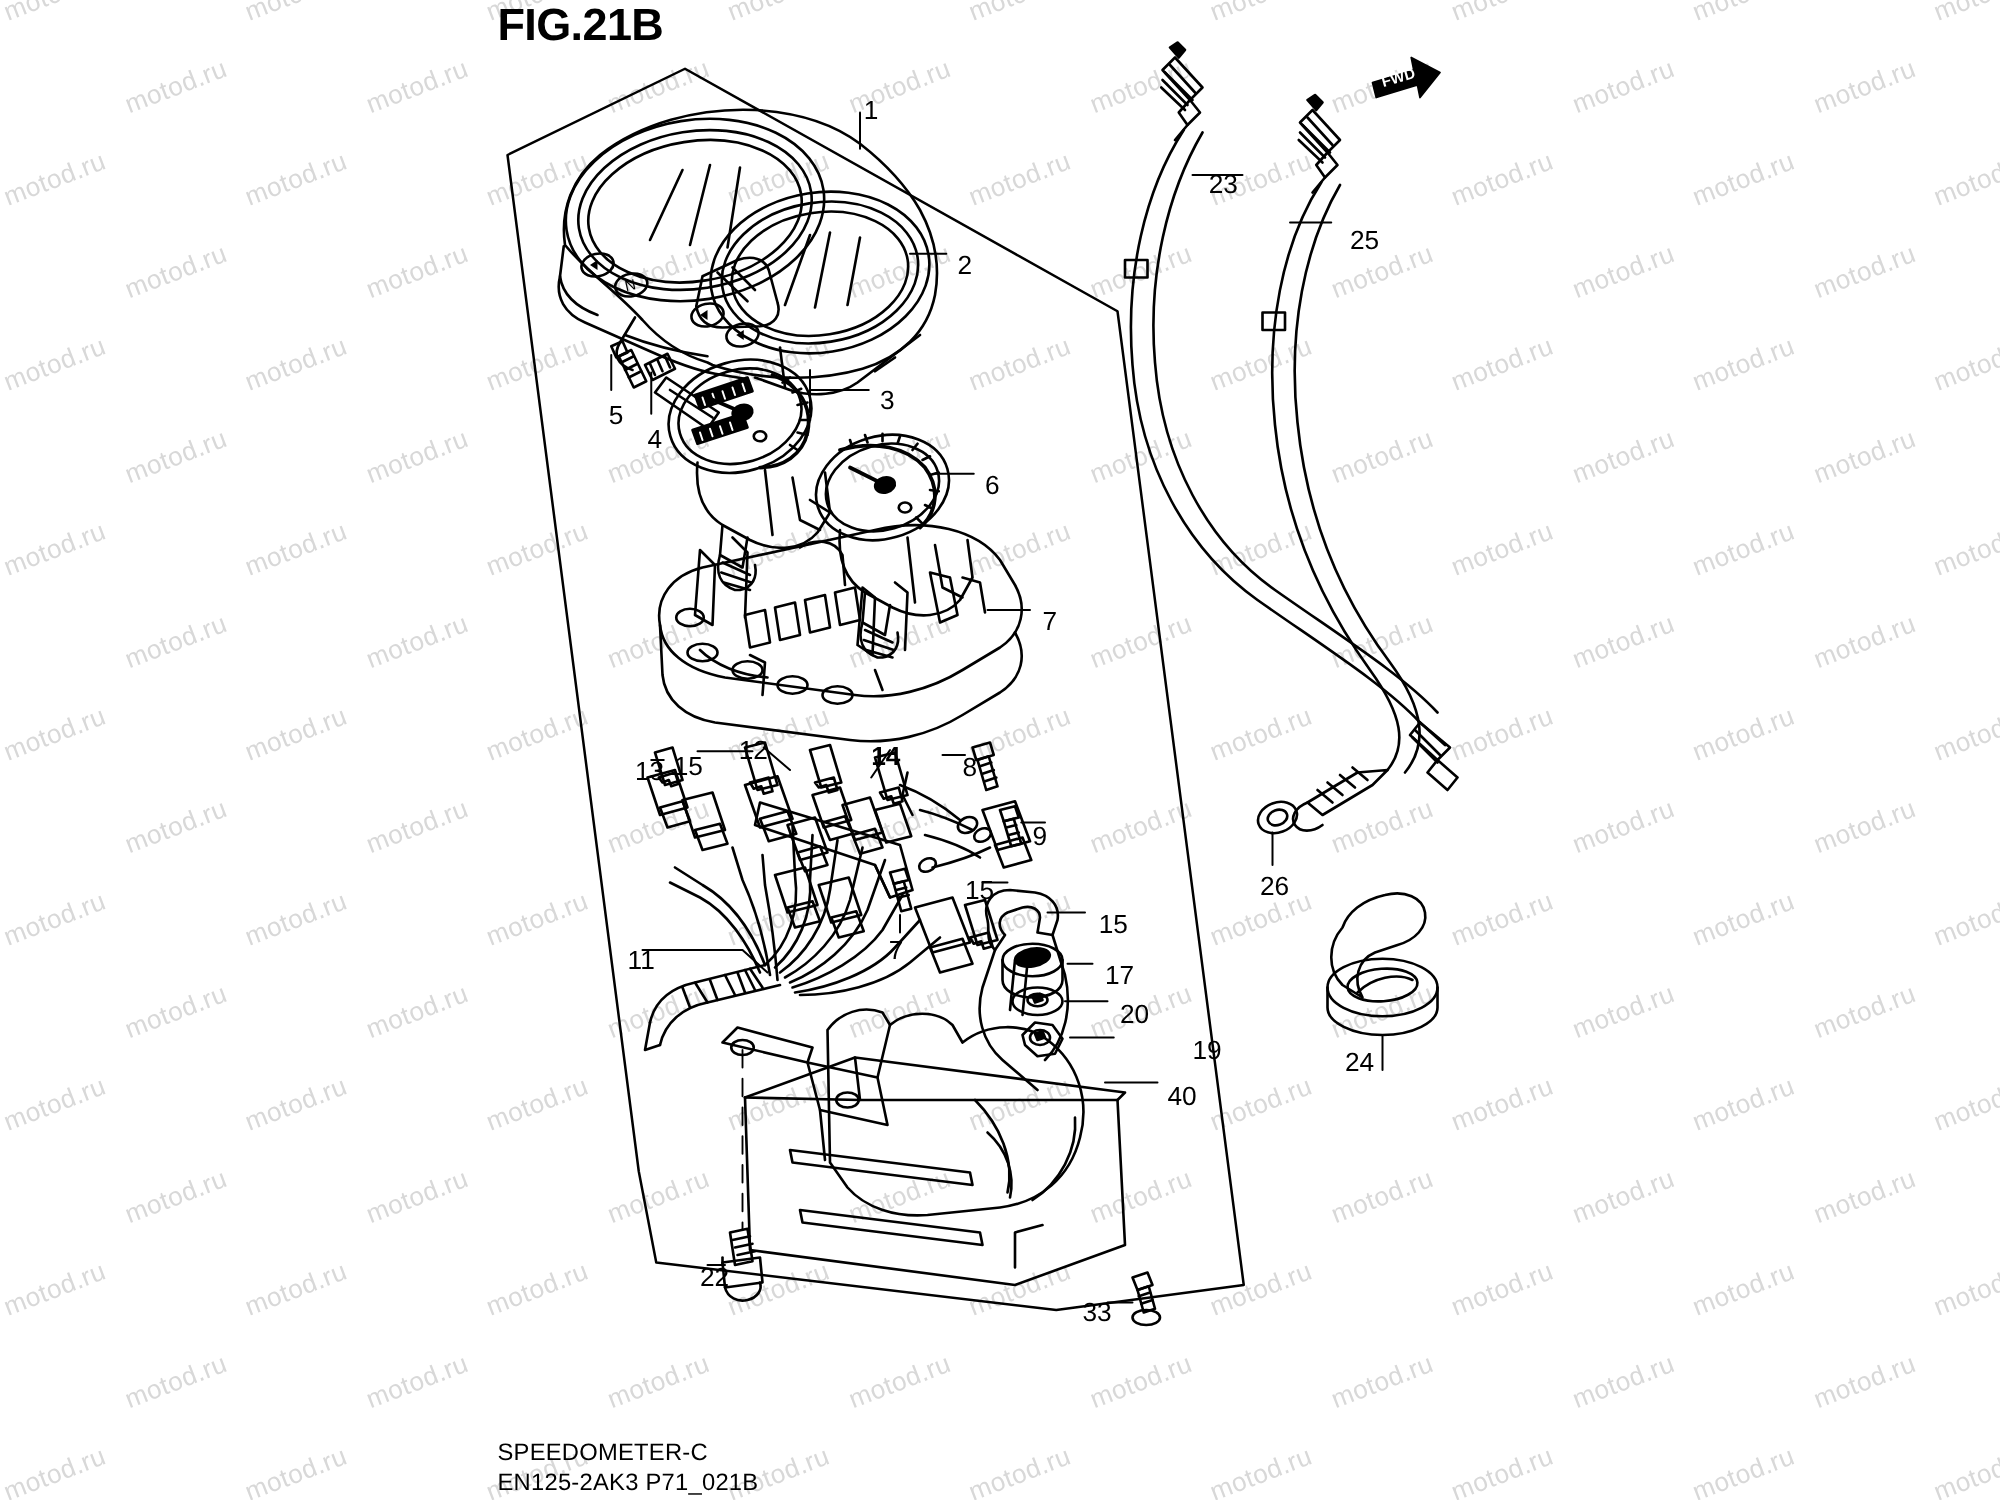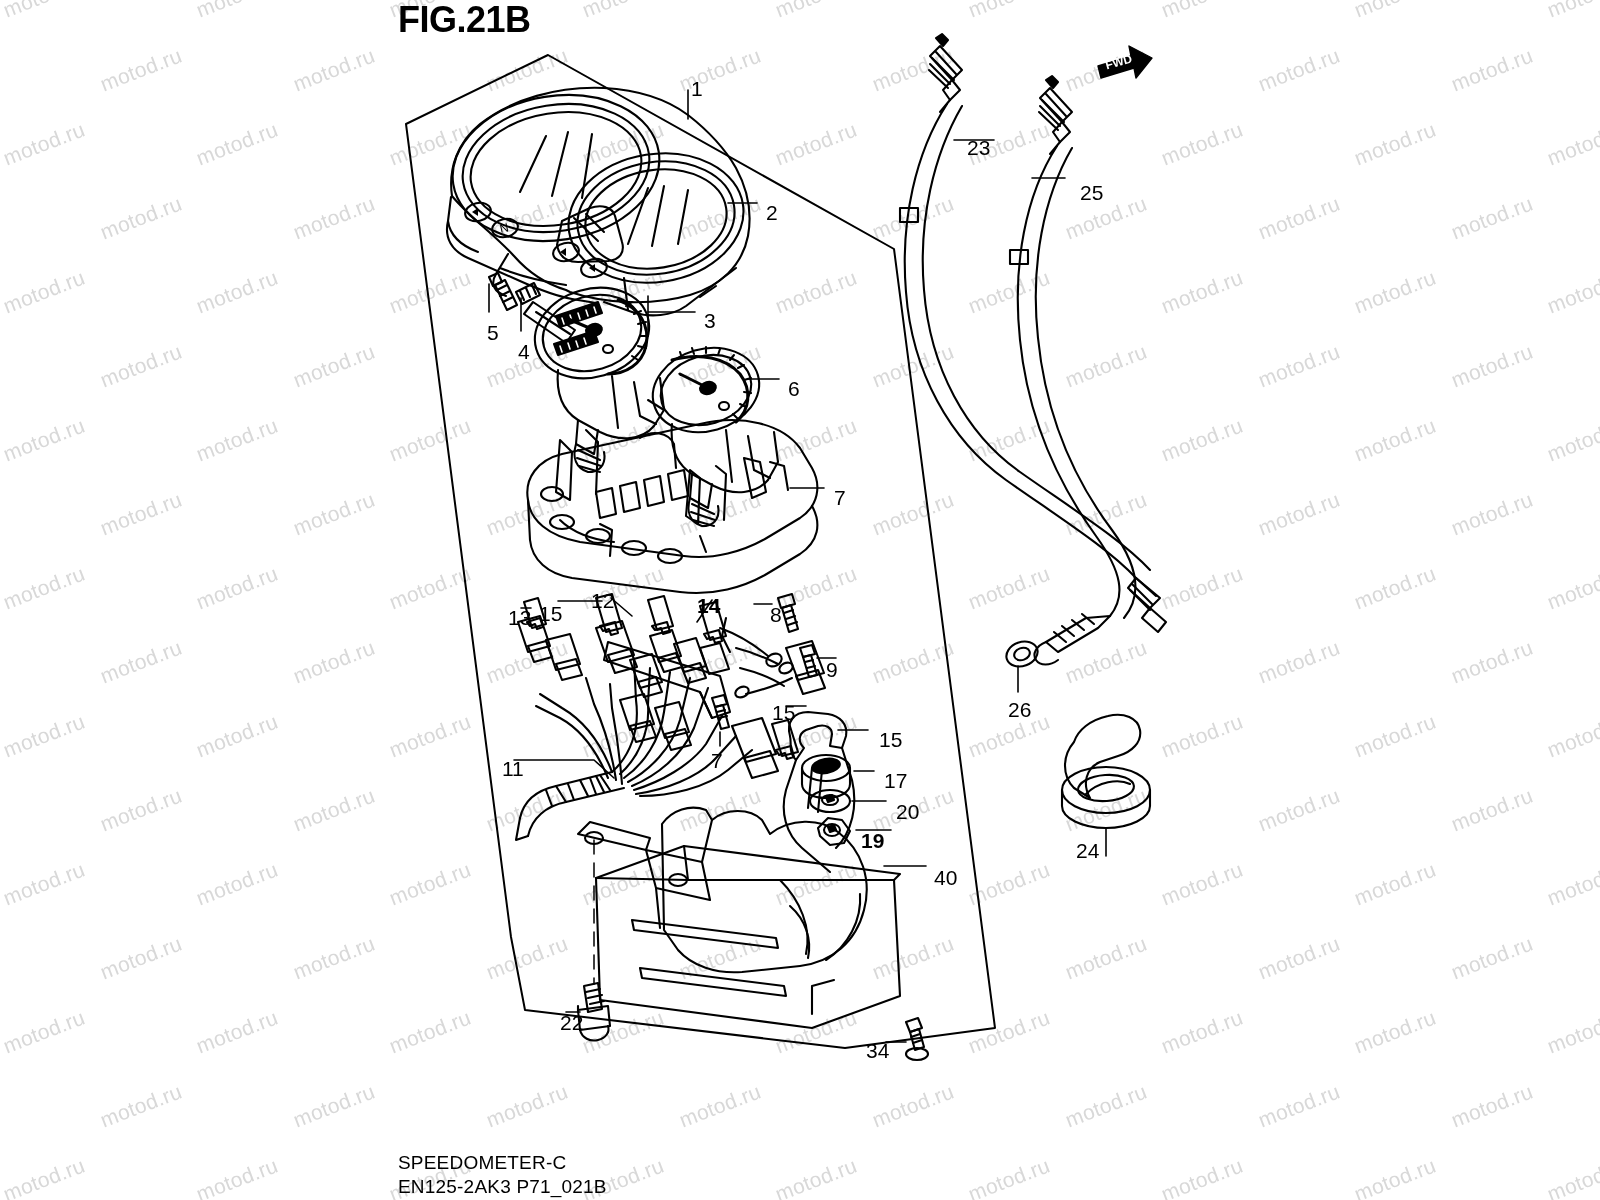--- a/index.html
+++ b/index.html
@@ -629,23 +629,23 @@
       <div class="callout" style="left: 711px; top: 750px;">7</div>
       <div class="callout" style="left: 502px; top: 758px;">11</div>
       <div class="callout" style="left: 591px; top: 590px;">12</div>
       <div class="callout" style="left: 508px; top: 607px;">13</div>
       <div class="callout" style="left: 697px; top: 595px; font-weight: bold;">14</div>
       <div class="callout" style="left: 539px; top: 603px;">15</div>
       <div class="callout" style="left: 772px; top: 702px;">15</div>
       <div class="callout" style="left: 879px; top: 729px;">15</div>
       <div class="callout" style="left: 884px; top: 770px;">17</div>
       <div class="callout" style="left: 896px; top: 801px;">20</div>
-      <div class="callout" style="left: 861px; top: 830px; font-weight: bold;">19</div>
+      <div class="callout" style="left: 954px; top: 830px;">19</div>
       <div class="callout" style="left: 934px; top: 867px;">40</div>
-      <div class="callout" style="left: 866px; top: 1040px;">34</div>
+      <div class="callout" style="left: 866px; top: 1040px;">33</div>
       <div class="callout" style="left: 560px; top: 1012px;">22</div>
       <div class="callout" style="left: 967px; top: 137px;">23</div>
       <div class="callout" style="left: 1076px; top: 840px;">24</div>
       <div class="callout" style="left: 1080px; top: 182px;">25</div>
       <div class="callout" style="left: 1008px; top: 699px;">26</div>
     </div>
 
 </div>
 
 </body></html>

